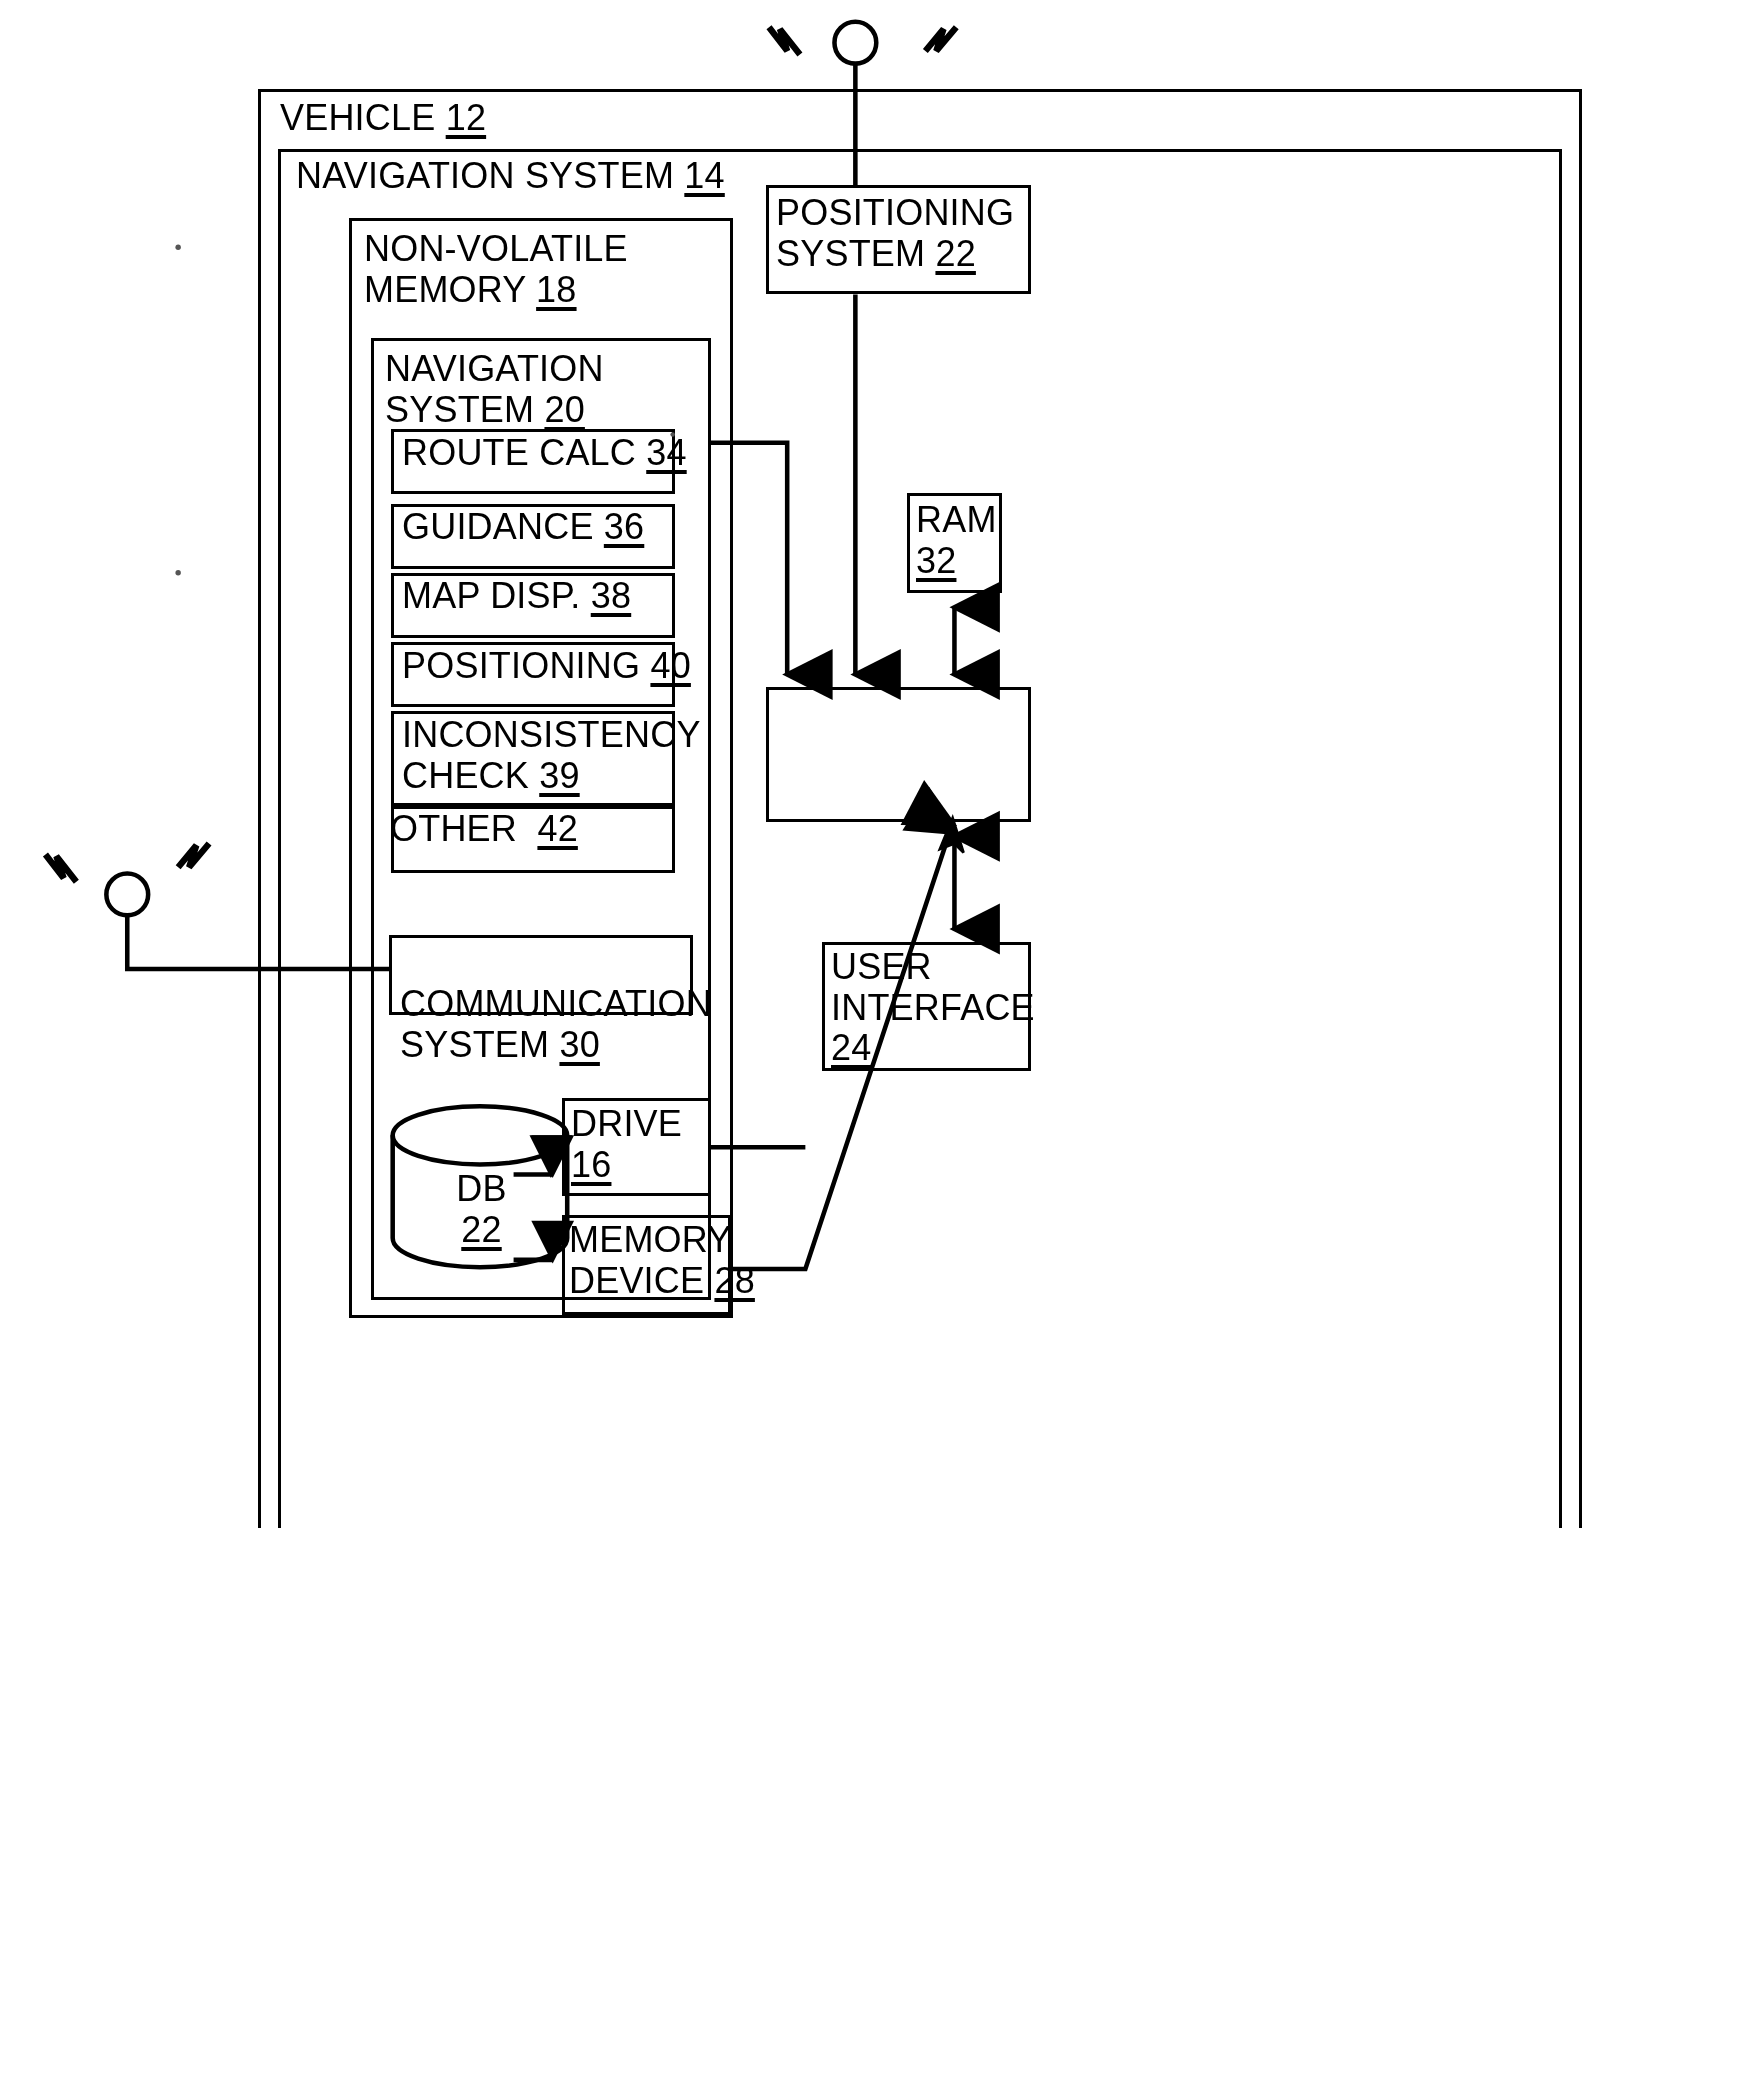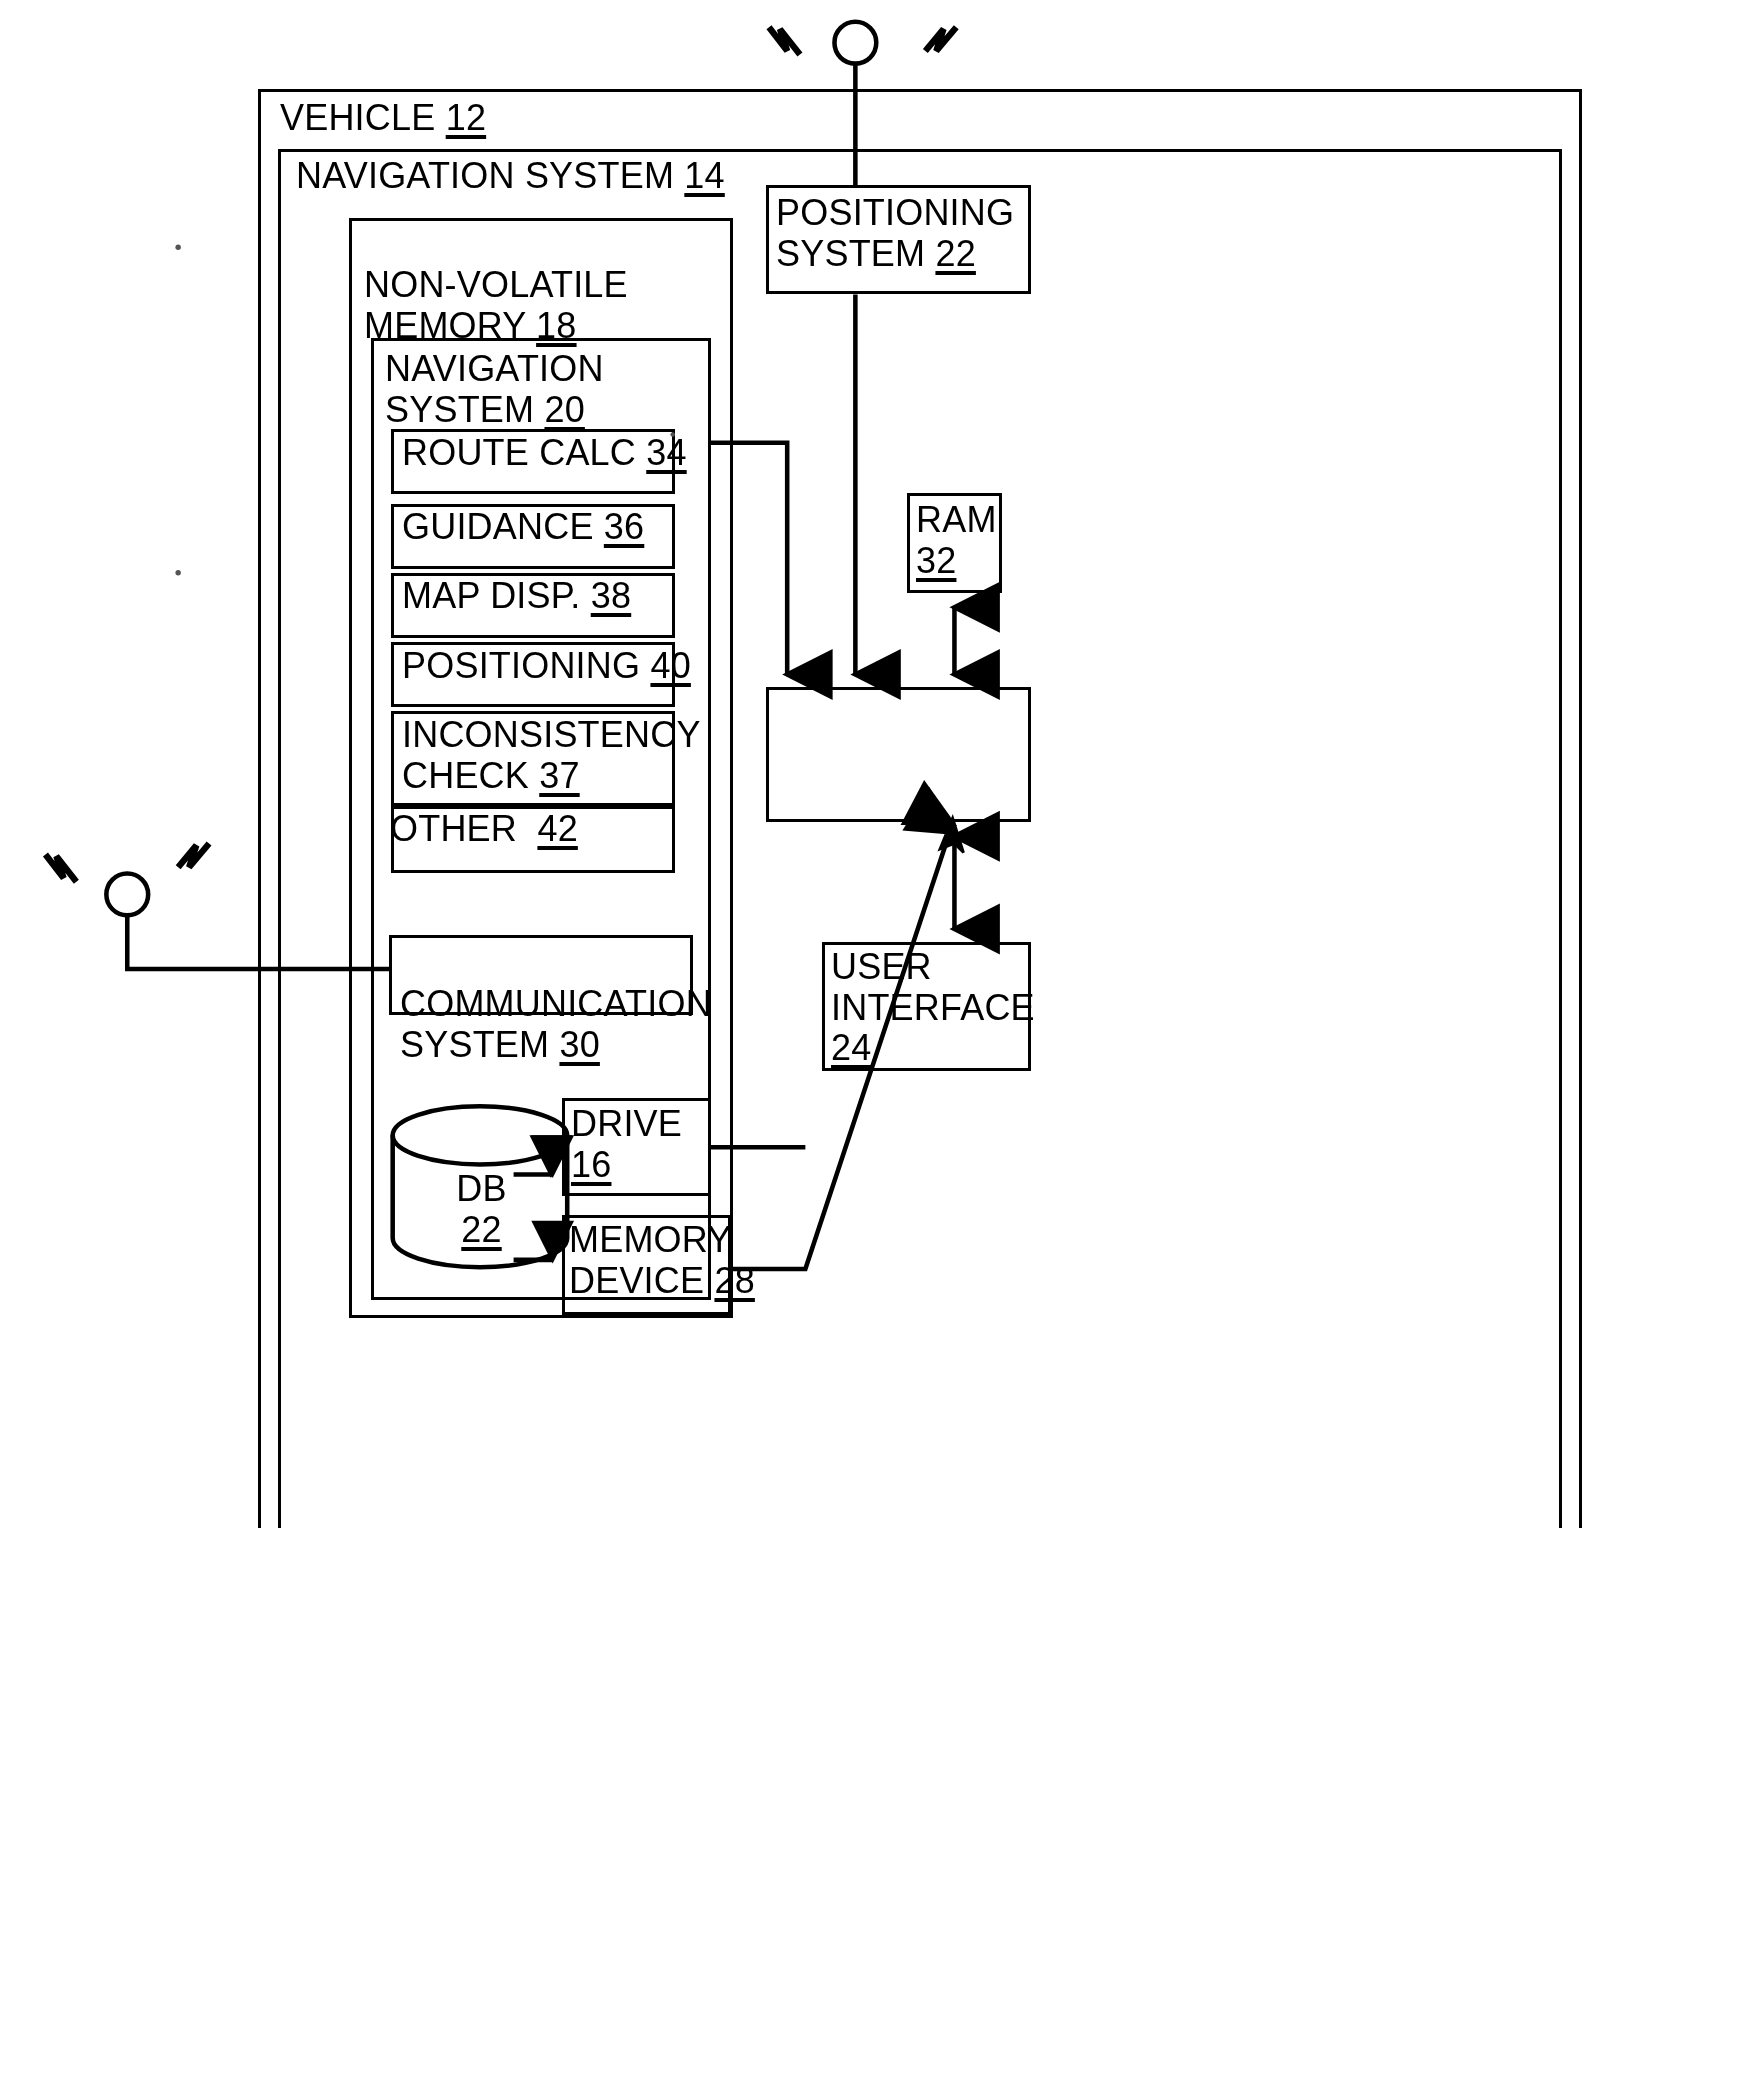--- a/index.html
+++ b/index.html
@@ -75,33 +75,33 @@
   <div class="box" style="left:389px; top:935px; width:304px; height:80px;"></div>
 
   <div class="box" style="left:562px; top:1098px; width:149px; height:98px;"></div>
 
   <div class="box" style="left:562px; top:1215px; width:169px; height:100px;"></div>
 
   <div class="lbl" style="left:280px; top:98px;"><span>VEHICLE </span><span class="u">12</span></div>
 
   <div class="lbl" style="left:296px; top:156px;"><span>NAVIGATION SYSTEM </span><span class="u">14</span></div>
 
-  <div class="lbl" style="left:364px; top:229px;margin-top:36px;"><span>NON-VOLATILE</span><br><span>MEMORY </span><span class="u">18</span></div>
+  <div class="lbl" style="left:364px; top:229px;"><span>NON-VOLATILE</span><br><span>MEMORY </span><span class="u">18</span></div>
 
   <div class="lbl" style="left:385px; top:349px;"><span>NAVIGATION</span><br><span>SYSTEM </span><span class="u">20</span></div>
 
   <div class="lbl" style="left:402px; top:433px;"><span>ROUTE CALC </span><span class="u">34</span></div>
 
   <div class="lbl" style="left:402px; top:507px;"><span>GUIDANCE </span><span class="u">36</span></div>
 
   <div class="lbl" style="left:402px; top:576px;"><span>MAP DISP. </span><span class="u">38</span></div>
 
   <div class="lbl" style="left:402px; top:646px;"><span>POSITIONING </span><span class="u">40</span></div>
 
-  <div class="lbl" style="left:402px; top:715px;"><span>INCONSISTENCY</span><br><span>CHECK </span><span class="u">37</span></div>
+  <div class="lbl" style="left:402px; top:715px;"><span>INCONSISTENCY</span><br><span>CHECK </span><span class="u">39</span></div>
 
   <div class="lbl" style="left:390px; top:809px;"><span>OTHER  </span><span class="u">42</span></div>
 
   <div class="lbl" style="left:776px; top:193px;"><span>POSITIONING</span><br><span>SYSTEM </span><span class="u">22</span></div>
 
   <div class="lbl" style="left:916px; top:500px;"><span>RAM</span><br><span class="u">32</span></div>
 
 
   <div class="lbl" style="left:831px; top:947px;"><span>USER</span><br><span>INTERFACE</span><br><span class="u">24</span></div>
 

